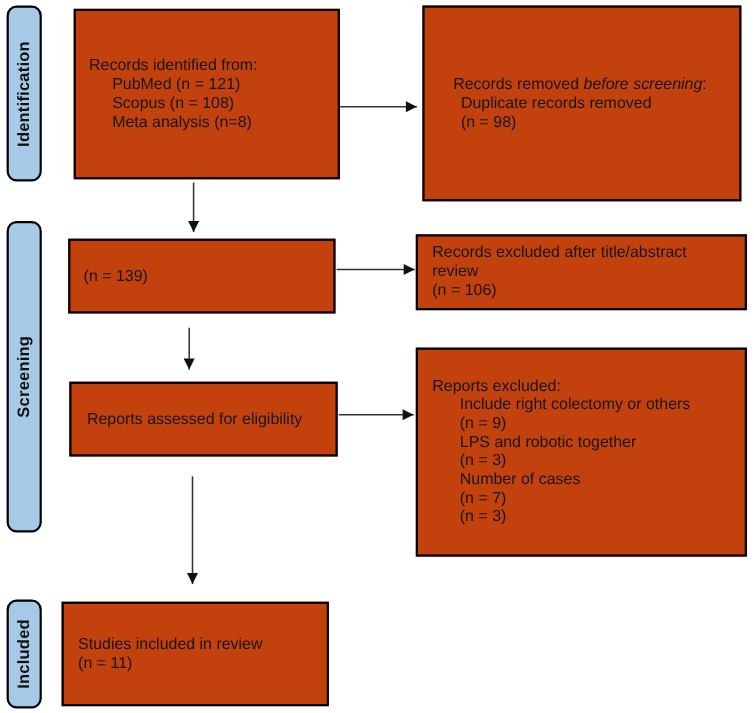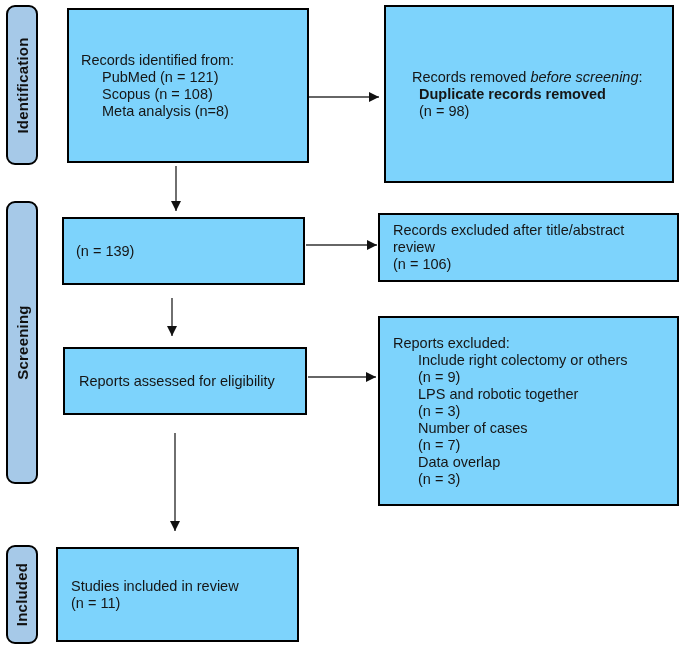--- a/index.html
+++ b/index.html
@@ -18,21 +18,21 @@
     display:flex;align-items:center;justify-content:center;
     box-sizing:border-box;
   }
   .stage .vtext{
     transform:rotate(-90deg);
     white-space:nowrap;
     font-weight:bold;font-size:15px;letter-spacing:.2px;color:#111;
   }
   .box{
     position:absolute;
-    background:#7dd3fc;border:2px solid #000;
+    background:#c2410c;border:2px solid #000;
     box-sizing:border-box;
     display:flex;flex-direction:column;justify-content:center;
   }
   .line{
     font-size:14.5px;line-height:17px;white-space:nowrap;color:#161616;
   }
   .it{font-style:italic;}
   svg.arrows{position:absolute;left:0;top:0;pointer-events:none;}
 </style>
 </head>
@@ -52,21 +52,21 @@
 
   <div class="box" style="left:67px;top:8px;width:242px;height:155px;padding-left:12px;">
     <div class="line">Records identified from:</div>
     <div class="line" style="padding-left:21px;">PubMed (n = 121)</div>
     <div class="line" style="padding-left:21px;">Scopus (n = 108)</div>
     <div class="line" style="padding-left:21px;">Meta analysis (n=8)</div>
   </div>
 
   <div class="box" style="left:384px;top:5px;width:290px;height:178px;padding-left:26px;">
     <div class="line"><span>Records removed </span><span class="it">before screening</span><span>:</span></div>
-    <div class="line" style="padding-left:7px;font-weight:bold;">Duplicate records removed</div>
+    <div class="line" style="padding-left:7px;">Duplicate records removed</div>
     <div class="line" style="padding-left:7px;">(n = 98)</div>
   </div>
 
   <div class="box" style="left:62px;top:217px;width:243px;height:68px;padding-left:12px;">
     <div class="line">(n = 139)</div>
   </div>
 
   <div class="box" style="left:378px;top:213px;width:301px;height:69px;padding-left:13px;">
     <div class="line">Records excluded after title/abstract</div>
     <div class="line">review</div>
@@ -78,21 +78,20 @@
   </div>
 
   <div class="box" style="left:378px;top:316px;width:301px;height:190px;padding-left:13px;">
     <div class="line">Reports excluded:</div>
     <div class="line" style="padding-left:25px;">Include right colectomy or others</div>
     <div class="line" style="padding-left:25px;">(n = 9)</div>
     <div class="line" style="padding-left:25px;">LPS and robotic together</div>
     <div class="line" style="padding-left:25px;">(n = 3)</div>
     <div class="line" style="padding-left:25px;">Number of cases</div>
     <div class="line" style="padding-left:25px;">(n = 7)</div>
-    <div class="line" style="padding-left:25px;">Data overlap</div>
     <div class="line" style="padding-left:25px;">(n = 3)</div>
   </div>
 
   <div class="box" style="left:56px;top:547px;width:243px;height:95px;padding-left:13px;">
     <div class="line">Studies included in review</div>
     <div class="line">(n = 11)</div>
   </div>
 
   <svg class="arrows" width="685" height="648" viewBox="0 0 685 648">
     <defs>

